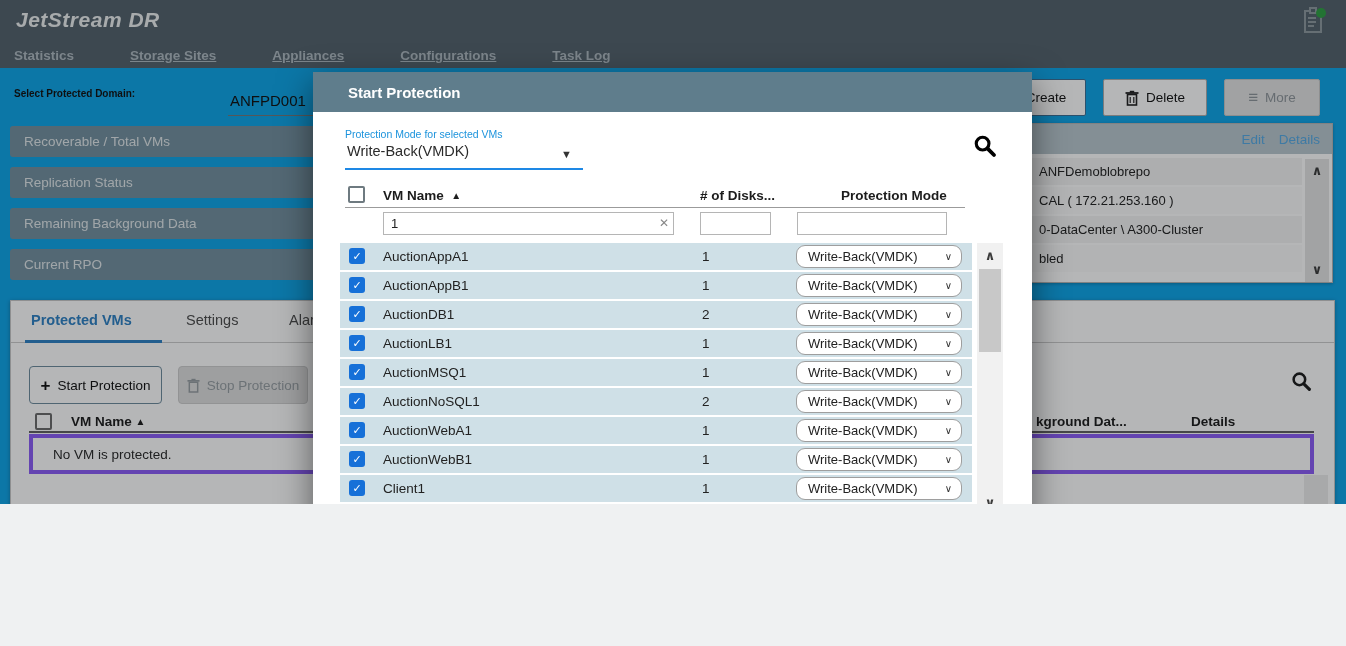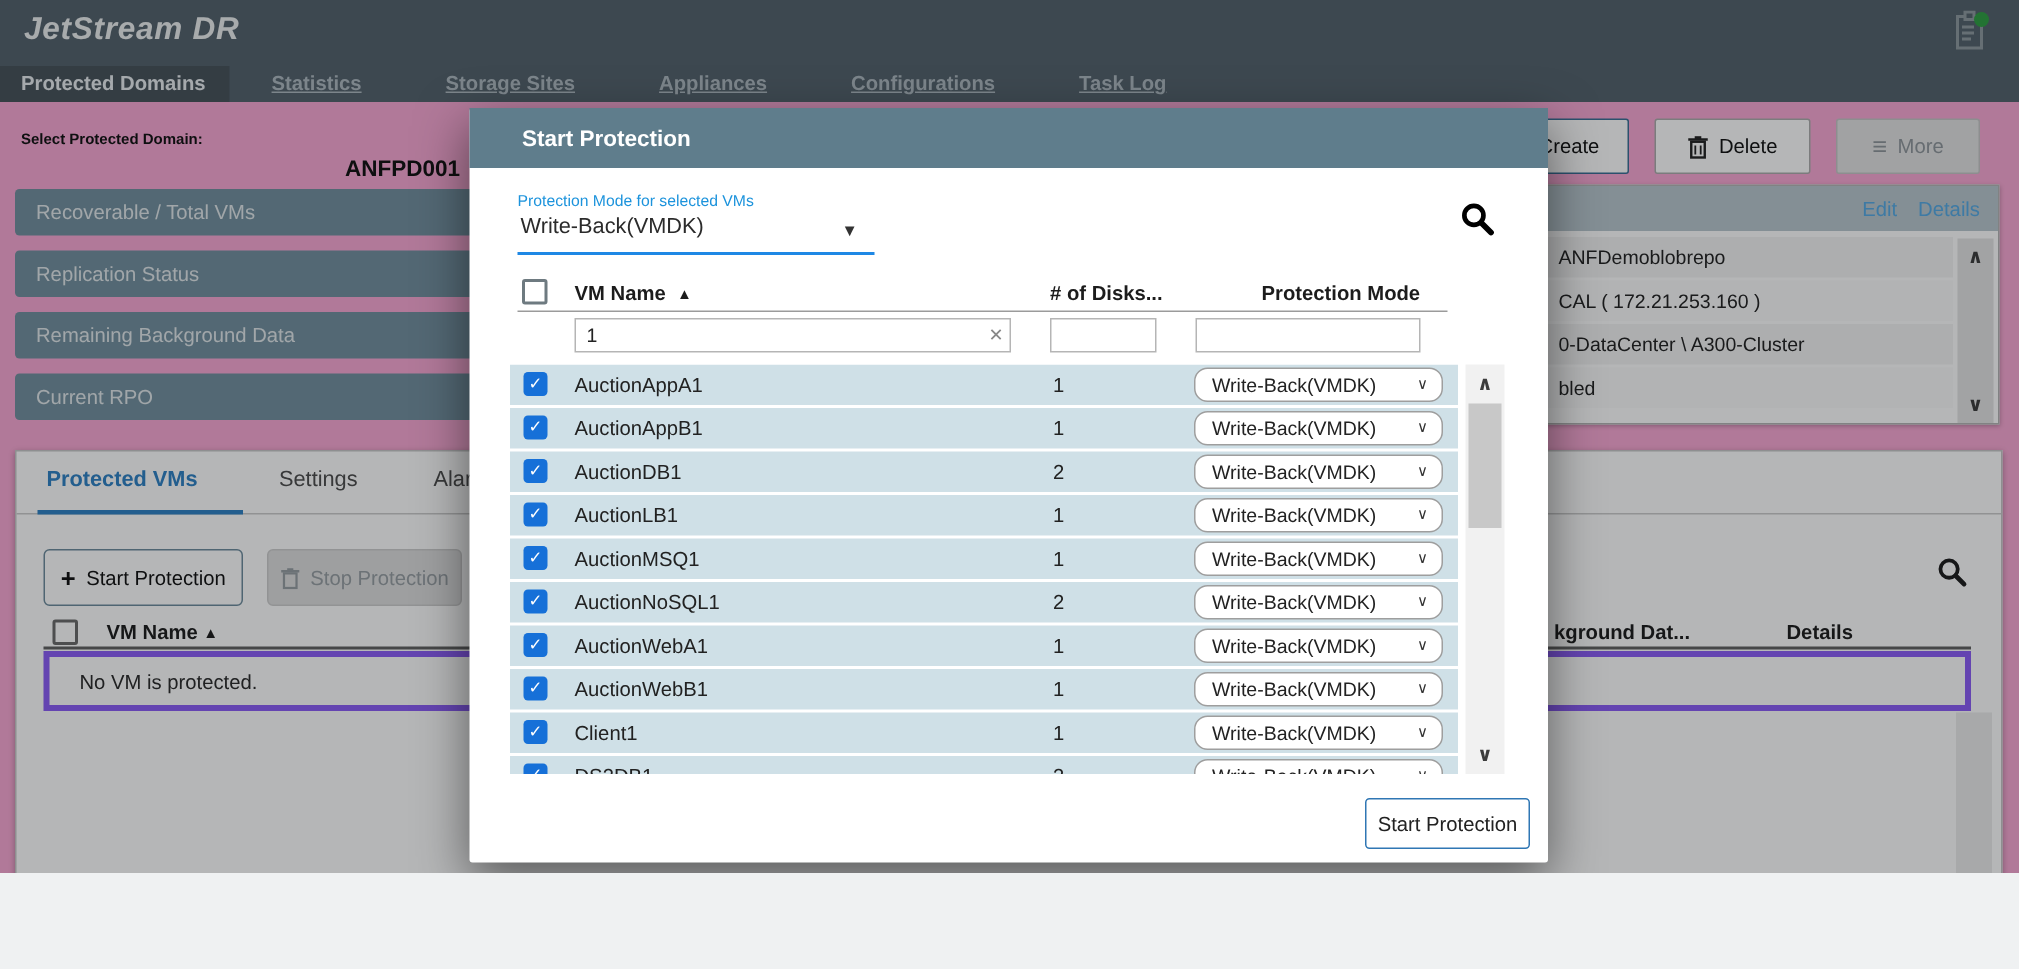--- a/index.html
+++ b/index.html
@@ -1,33 +1,33 @@
 <!DOCTYPE html>
 <html><head>
 <meta charset="utf-8">
 <style>
   * { margin:0; padding:0; box-sizing:border-box; }
   html,body { width:1346px; height:646px; overflow:hidden; }
   body { font-family:"Liberation Sans","DejaVu Sans",sans-serif; background:#eff1f2; }
-  #page { position:relative; width:1346px; height:582px; background:#f9a8d4; overflow:hidden; }
+  #page { position:relative; width:1346px; height:504px; background:#0ea5e9; overflow:hidden; }
 
   
   .topbar { position:absolute; left:0; top:0; width:1346px; height:68px; background:#54626c; z-index:1; }
   .logo { position:absolute; left:16px; top:8px; font-size:21px; font-weight:bold; font-style:italic; color:#eceff0; letter-spacing:.5px; }
   .nav { position:absolute; left:0; bottom:0; height:24px; display:flex; align-items:center; }
   .nav-tab { font-size:13.5px; font-weight:bold; color:#aeb9c0; padding:0 14px; height:24px; line-height:24px; cursor:pointer; white-space:nowrap; }
   .nav-tab.active { background:#47525a; color:#e8edf0; padding:0 16px 0 14px; margin-right:14px; }
   .nav-tab + .nav-tab { margin-left:28px;text-decoration:underline; }
   .nav-tab.active + .nav-tab { margin-left:0; }
   .status-icon { position:absolute; right:20px; top:7px; width:24px; height:28px; }
 
   
   .content { position:absolute; inset:0; z-index:1; }
   .domain-row { position:absolute; left:14px; top:88px; font-size:10px; font-weight:bold; color:#111; }
-  .domain-value { position:absolute; left:228px; top:104px; font-size:15px; font-weight:bold; color:#111; border-bottom:1px solid #777; padding:0 6px 6px 2px; min-width:104px; }
+  .domain-value { position:absolute; left:228px; top:92px; font-size:15px; font-weight:normal; color:#111; border-bottom:1px solid #777; padding:0 6px 6px 2px; min-width:104px; }
 
   .tbtn { position:absolute; top:79px; height:37px; background:#fff; border:1px solid #adadad; border-radius:2px; font-size:13.5px; color:#111; display:flex; align-items:center; justify-content:center; gap:7px; }
   .tbtn.create { left:1006px; width:80px; border-color:#3a6f96; }
   .tbtn.delete { left:1103px; width:104px; }
   .tbtn.more { left:1224px; width:96px; background:#e2e2e2; border-color:#c6c6c6; color:#8f969b; }
   .more-glyph { font-size:17px; line-height:1; }
 
   .info-bar { position:absolute; left:10px; width:1000px; height:31px; background:#73909f; border-radius:3px; color:#e2e8eb; font-size:13.5px; display:flex; align-items:center; padding-left:14px; }
 
   .right-panel { position:absolute; left:620px; top:123px; width:713px; height:160px; background:#fff; border:1px solid #b5b5b5; box-shadow:0 1px 3px rgba(0,0,0,.25); }
@@ -93,21 +93,20 @@
   .m-confirm { left:597px; width:110px; border:1px solid #3077b4; background:#fff; }
 </style>
 </head>
 <body>
 
 <div id="page">
 
   <div class="topbar">
     <div class="logo">JetStream DR</div>
     <div class="nav" id="nav">
-        <div class="nav-tab active">Protected Domains</div>
         <div class="nav-tab">Statistics</div>
         <div class="nav-tab">Storage Sites</div>
         <div class="nav-tab">Appliances</div>
         <div class="nav-tab">Configurations</div>
         <div class="nav-tab">Task Log</div>
       </div>
     <svg class="status-icon" viewBox="0 0 24 28">
       <rect x="3" y="4" width="16" height="21" fill="none" stroke="#8f9aa0" stroke-width="2"></rect>
       <rect x="8" y="1" width="6" height="5" fill="#54626c" stroke="#8f9aa0" stroke-width="2"></rect>
       <line x1="6" y1="11" x2="14" y2="11" stroke="#8f9aa0" stroke-width="2"></line>

